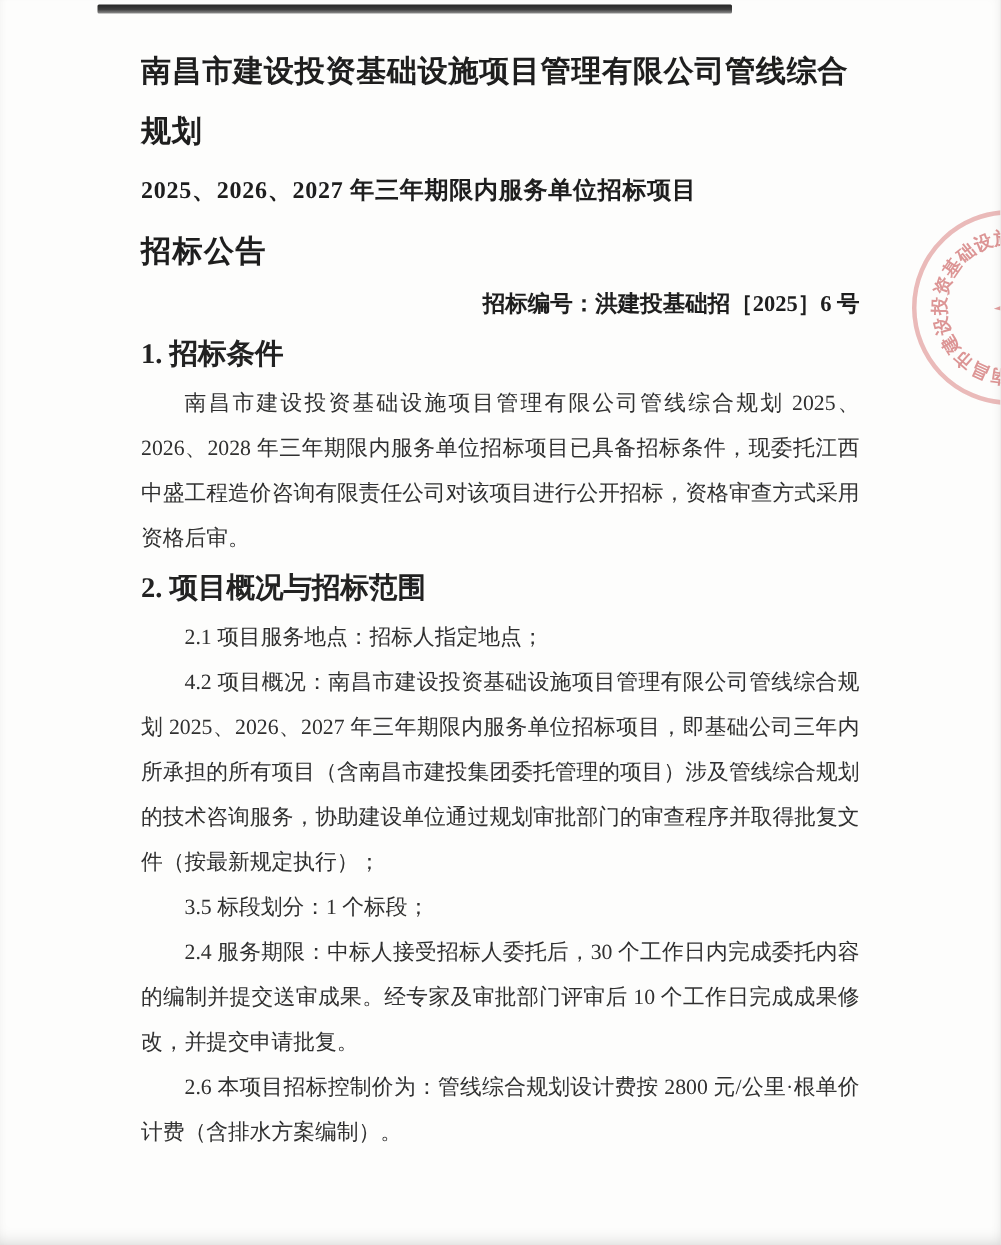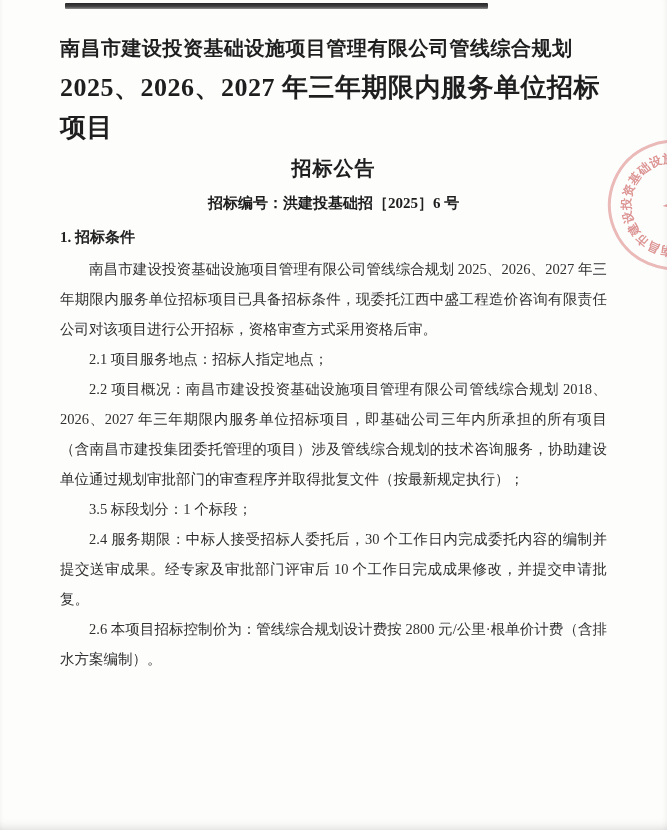--- a/index.html
+++ b/index.html
@@ -3,36 +3,36 @@
 <meta charset="utf-8">
 <style>
   html,body{margin:0;padding:0;background:#e9e9e7;}
   .page{
     position:relative;
     width:667px;height:830px;
     margin:0 auto;
     background:#fdfdfc;
     overflow:hidden;
     box-sizing:border-box;
-    padding:0 60px;
+    padding:0 94px;
     font-family:"Liberation Serif","DejaVu Serif",serif;
     color:#2e2e2e;
     box-shadow:inset 0 -8px 12px -8px rgba(0,0,0,.18), inset -5px 0 10px -8px rgba(0,0,0,.10), inset 5px 0 10px -9px rgba(0,0,0,.07);
   }
   .scan-bar{
     position:absolute;left:65px;top:3px;width:423px;height:6px;
     background:linear-gradient(to bottom,#262626 0%,#3f3f3f 55%,#8f8f8f 100%);
     border-radius:1px;
   }
   .title-line1{margin-top:28px;font-size:20px;font-weight:bold;line-height:40px;color:#1e1e1e;letter-spacing:.5px;}
-  .title-line2{font-size:26px;font-weight:bold;line-height:40px;color:#1e1e1e;letter-spacing:.5px;}
-  .doc-type{font-size:20px;font-weight:bold;line-height:40px;text-align:center;color:#1e1e1e;letter-spacing:1px;}
-  .tender-no{font-size:15px;font-weight:bold;line-height:30px;text-align:center;color:#1e1e1e;}
+  .title-line2{font-size:16px;font-weight:bold;line-height:40px;color:#1e1e1e;letter-spacing:.5px;}
+  .doc-type{font-size:20px;font-weight:bold;line-height:40px;color:#1e1e1e;letter-spacing:1px;}
+  .tender-no{font-size:15px;font-weight:bold;line-height:30px;text-align:right;color:#1e1e1e;}
   .body-text{margin-top:4px;}
-  .sec-heading{font-size:15px;font-weight:bold;line-height:30px;margin:4px 0 2px 0;color:#222;}
+  .sec-heading{font-size:19px;font-weight:bold;line-height:30px;margin:4px 0 2px 0;color:#222;}
   .body-text p{
     margin:0;font-size:14.5px;line-height:30px;
     text-align:justify;text-indent:2em;color:#303030;
   }
   .stamp{
     position:absolute;left:608px;top:140px;width:124px;height:124px;
     border-radius:50%;
     border:3px solid rgba(207,92,92,.42);
     transform:rotate(-22deg);
     transform-origin:center;
@@ -55,23 +55,24 @@
 <div class="page">
   <div class="scan-bar"></div>
 
   <div class="title-line1">南昌市建设投资基础设施项目管理有限公司管线综合规划</div>
   <div class="title-line2">2025、2026、2027 年三年期限内服务单位招标项目</div>
   <div class="doc-type">招标公告</div>
   <div class="tender-no">招标编号：洪建投基础招［2025］6 号</div>
 
   <div class="body-text" id="doc-body">
       <div class="sec-heading">1. 招标条件</div>
-      <p>南昌市建设投资基础设施项目管理有限公司管线综合规划 2025、2026、2027 年三年期限内服务单位招标项目已具备招标条件，现委托江西中盛工程造价咨询有限责任公司对该项目进行公开招标，资格审查方式采用资格后审。</p>
+      <p>南昌市建设投资基础设施项目管理有限公司管线综合规划 2025、2026、2028 年三年期限内服务单位招标项目已具备招标条件，现委托江西中盛工程造价咨询有限责任公司对该项目进行公开招标，资格审查方式采用资格后审。</p>
+      <div class="sec-heading">2. 项目概况与招标范围</div>
       <p>2.1 项目服务地点：招标人指定地点；</p>
-      <p>2.2 项目概况：南昌市建设投资基础设施项目管理有限公司管线综合规划 2018、2026、2027 年三年期限内服务单位招标项目，即基础公司三年内所承担的所有项目（含南昌市建投集团委托管理的项目）涉及管线综合规划的技术咨询服务，协助建设单位通过规划审批部门的审查程序并取得批复文件（按最新规定执行）；</p>
+      <p>4.2 项目概况：南昌市建设投资基础设施项目管理有限公司管线综合规划 2025、2026、2027 年三年期限内服务单位招标项目，即基础公司三年内所承担的所有项目（含南昌市建投集团委托管理的项目）涉及管线综合规划的技术咨询服务，协助建设单位通过规划审批部门的审查程序并取得批复文件（按最新规定执行）；</p>
       <p>3.5 标段划分：1 个标段；</p>
       <p>2.4 服务期限：中标人接受招标人委托后，30 个工作日内完成委托内容的编制并提交送审成果。经专家及审批部门评审后 10 个工作日完成成果修改，并提交申请批复。</p>
       <p>2.6 本项目招标控制价为：管线综合规划设计费按 2800 元/公里·根单价计费（含排水方案编制）。</p>
     </div>
 
   <div class="stamp" id="stamp">
       <span class="stamp-char" style="transform: translate(-50%, -50%) rotate(-150deg) translateY(-46px);">南</span>
       <span class="stamp-char" style="transform: translate(-50%, -50%) rotate(-133.333deg) translateY(-46px);">昌</span>
       <span class="stamp-char" style="transform: translate(-50%, -50%) rotate(-116.667deg) translateY(-46px);">市</span>
       <span class="stamp-char" style="transform: translate(-50%, -50%) rotate(-100deg) translateY(-46px);">建</span>

